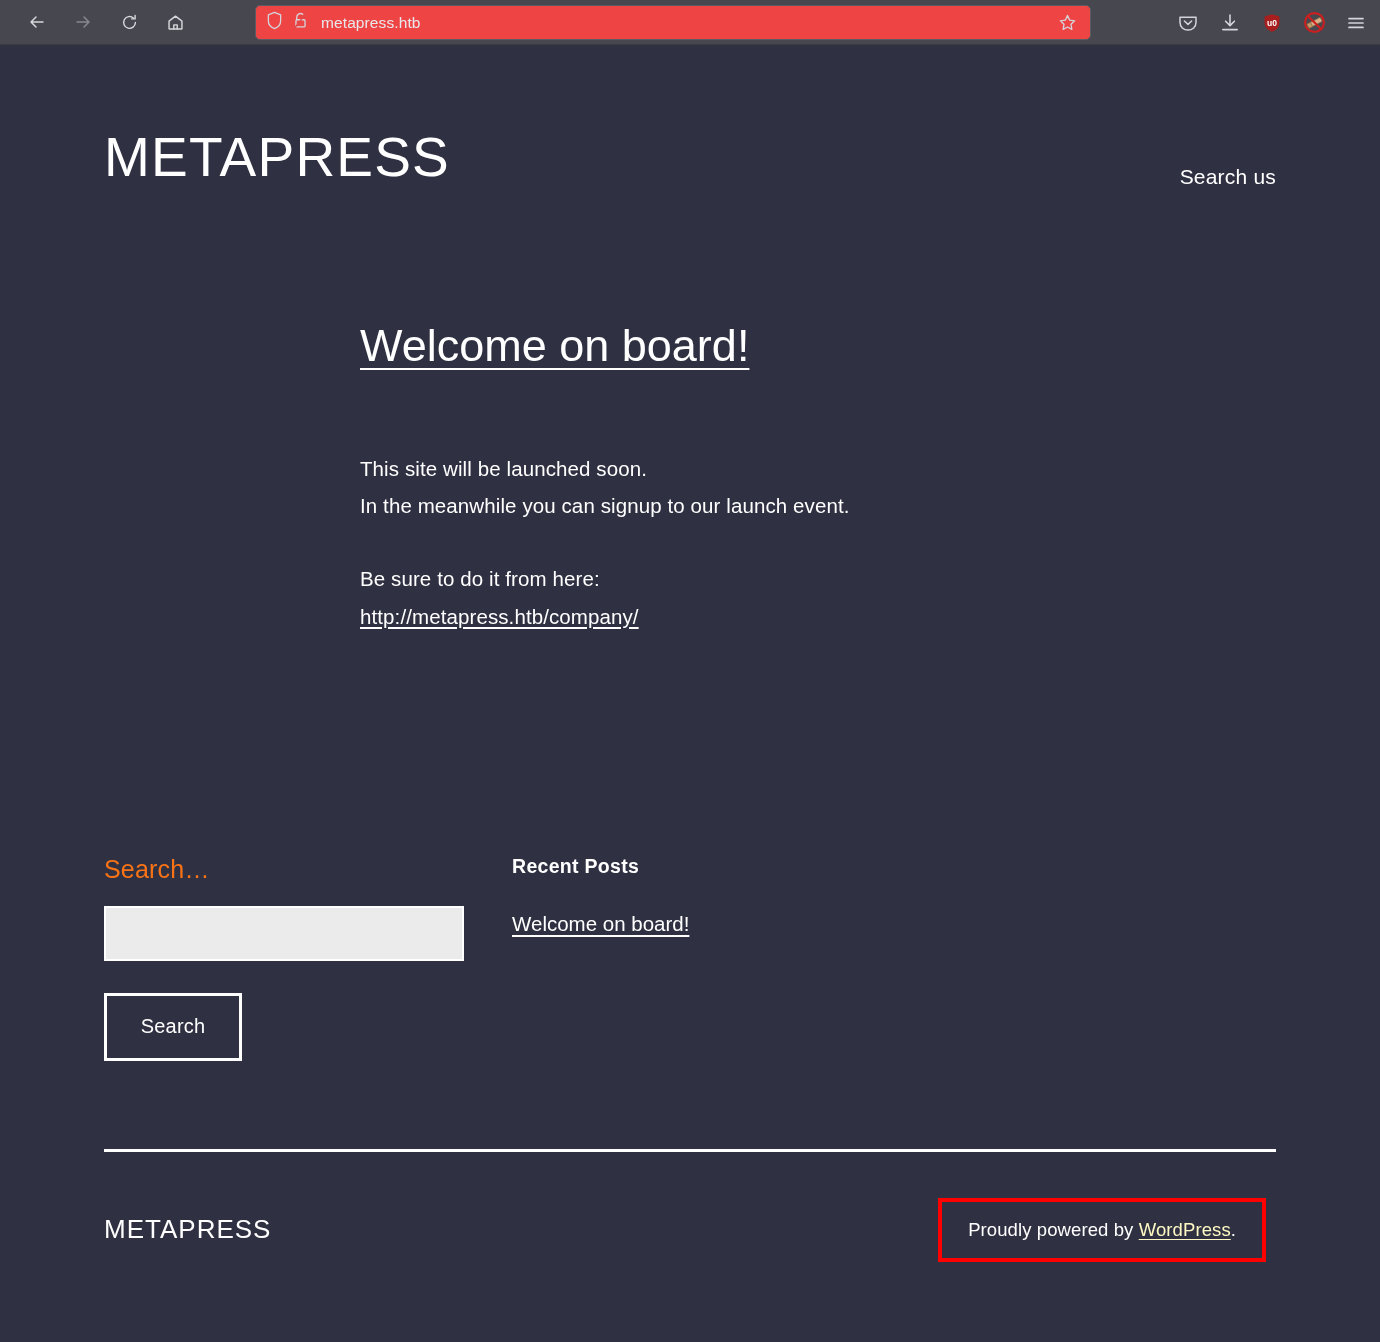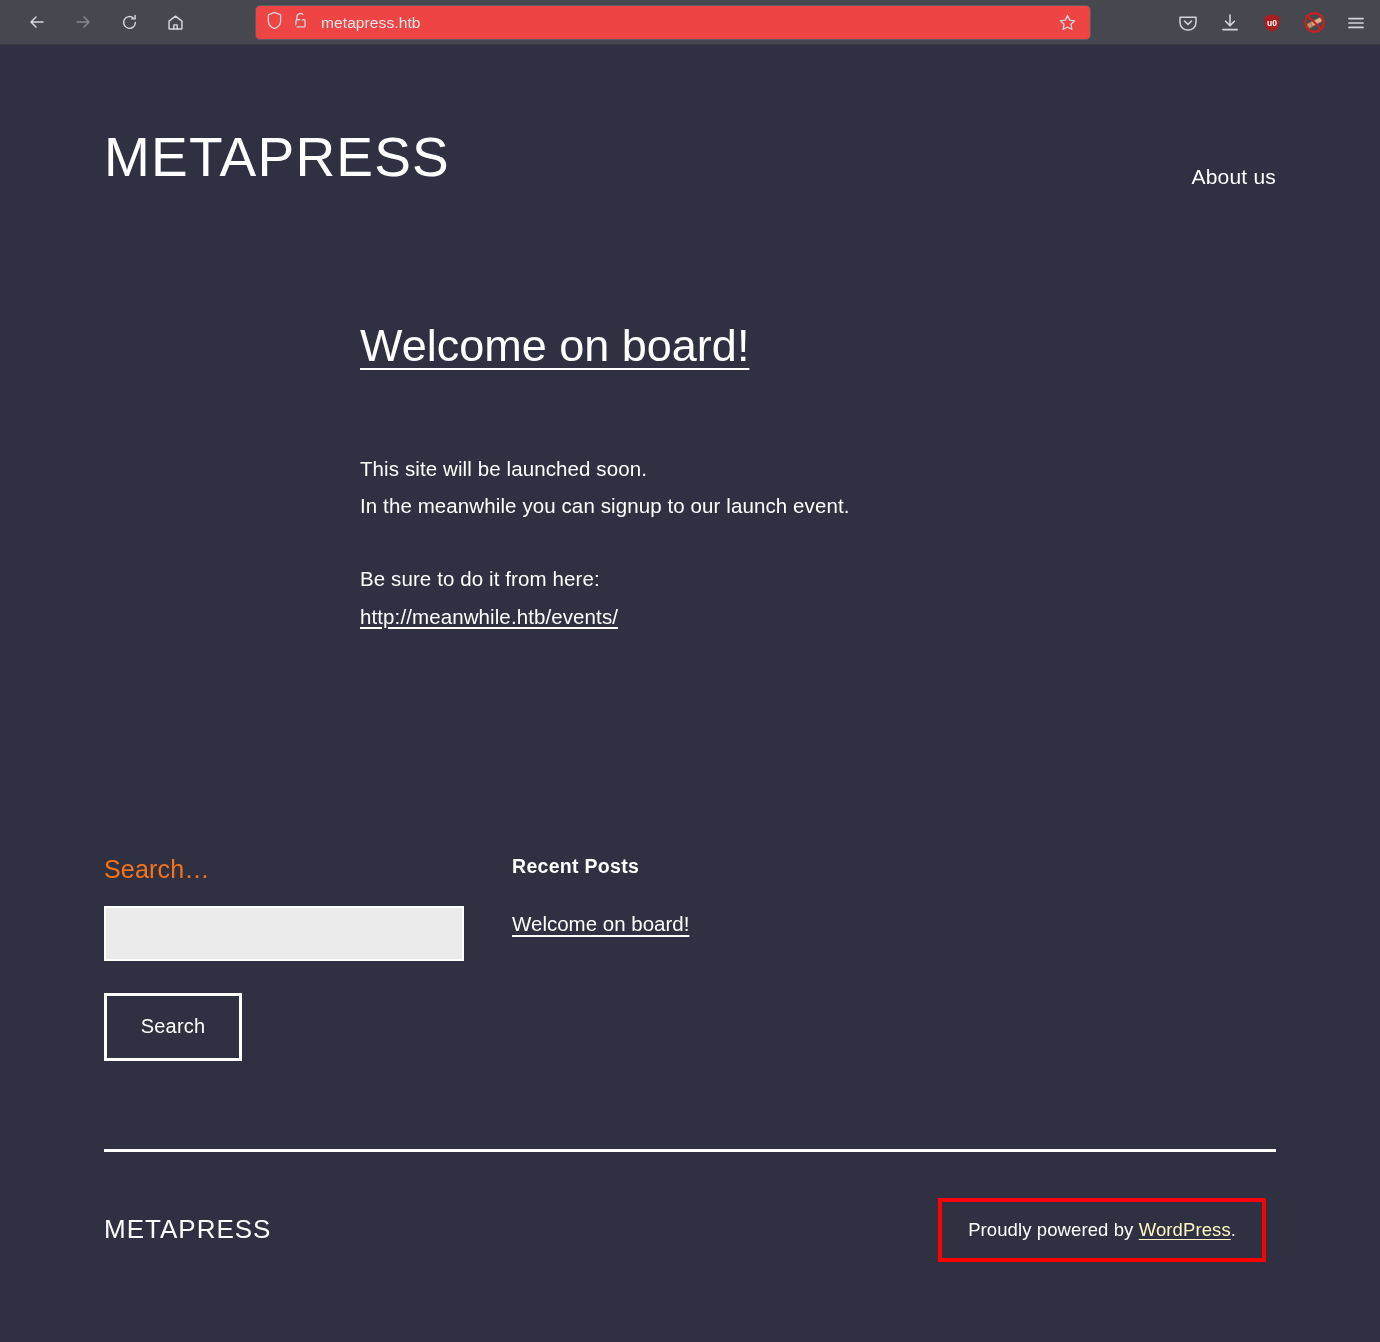--- a/index.html
+++ b/index.html
@@ -351,36 +351,36 @@
     </div>
   </div>
 </div>
 
 <div class="page">
   <div class="container">
 
     <header class="site-header">
       <h1 class="site-title">METAPRESS</h1>
       <nav class="main-nav">
-        <a href="#">About us</a>
+        <a href="#">Search us</a>
       </nav>
     </header>
 
     <main class="content">
       <h2 class="entry-title">
         <a href="#">Welcome on board!</a>
       </h2>
       <div class="entry-body">
         <p>
           <span>This site will be launched soon.</span><br>
           <span>In the meanwhile you can signup to our launch event.</span>
         </p>
         <p>
           <span>Be sure to do it from here:</span><br>
-          <a href="#">http://meanwhile.htb/events/</a>
+          <a href="#">http://metapress.htb/company/</a>
         </p>
       </div>
     </main>
 
     <div class="widgets">
 
       <section class="widget-search">
         <label class="search-label">Search…</label>
         <input class="search-field" type="text" placeholder="" style="">
         <button class="search-submit">Search</button>

